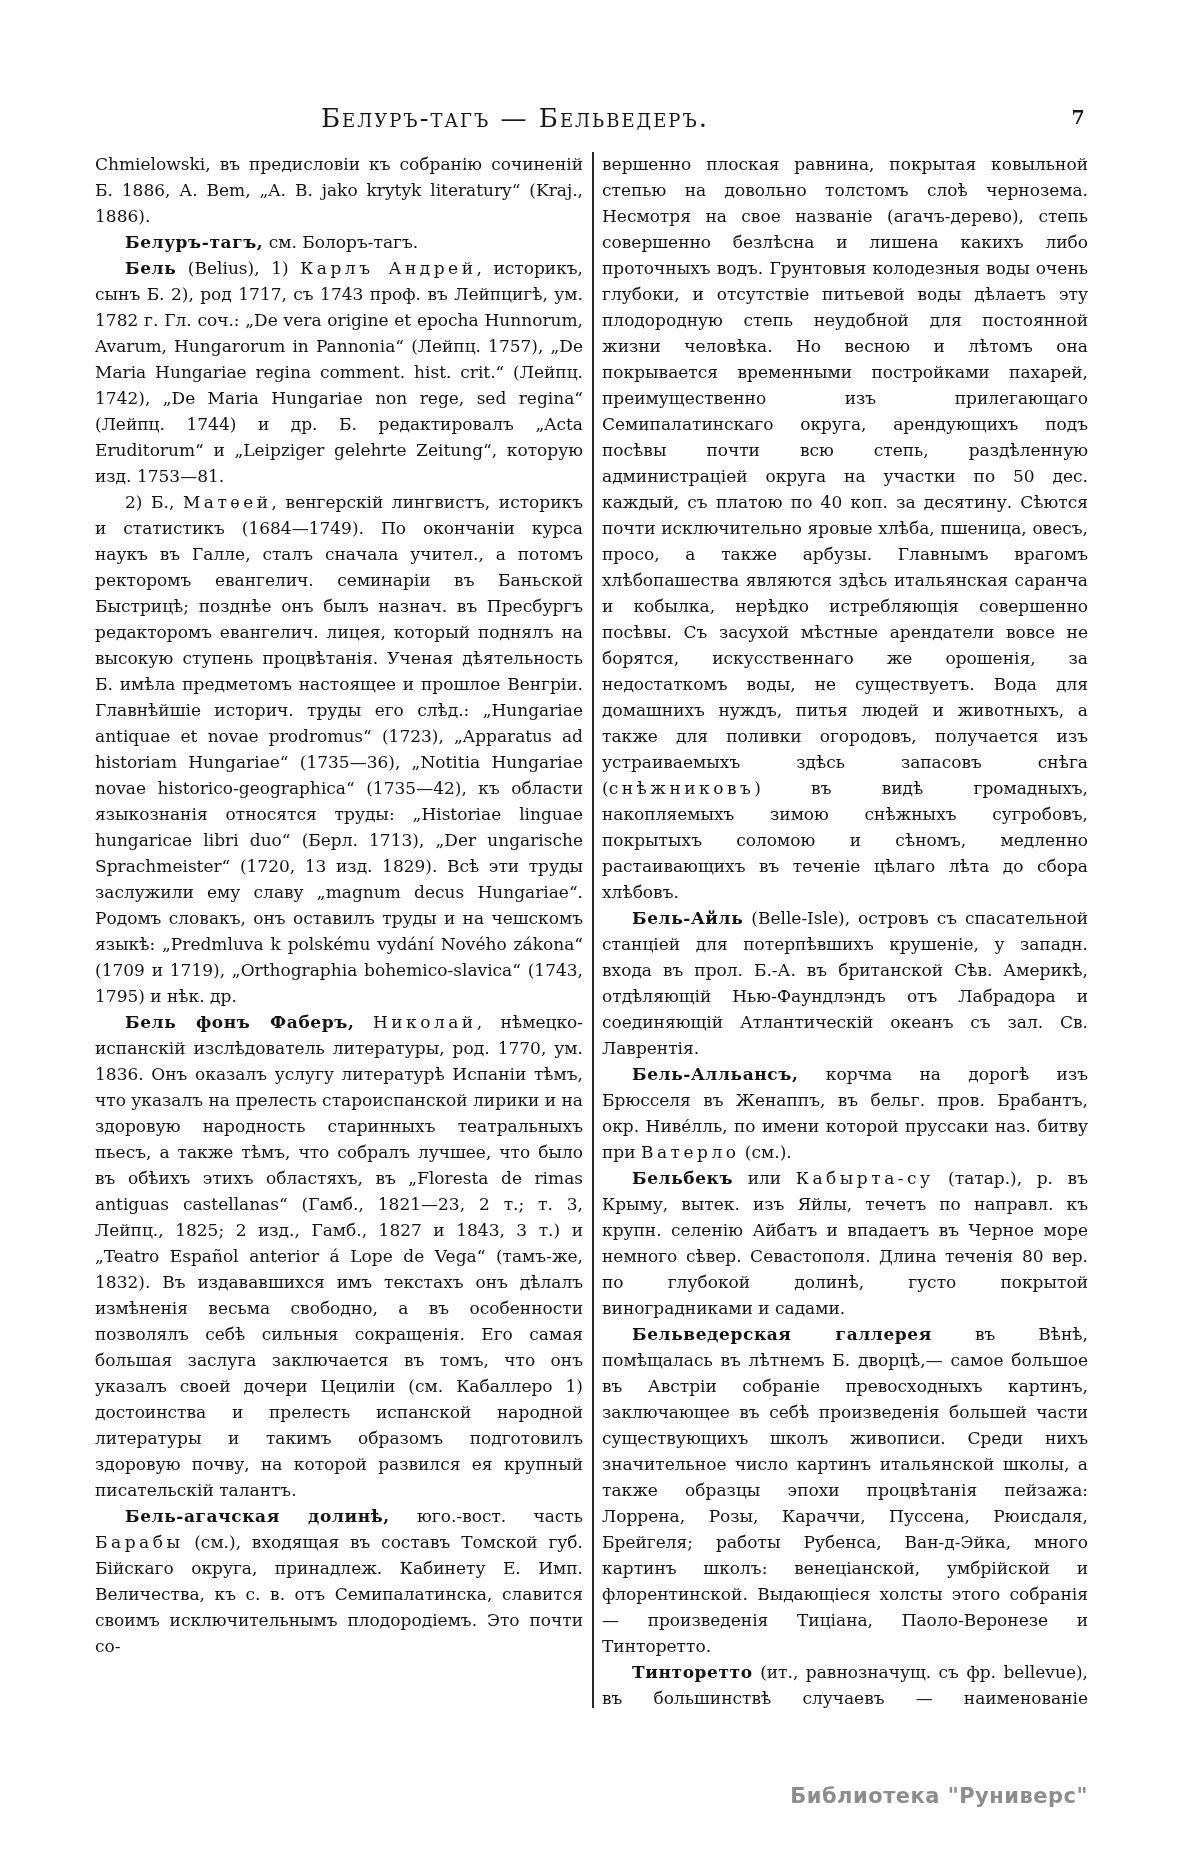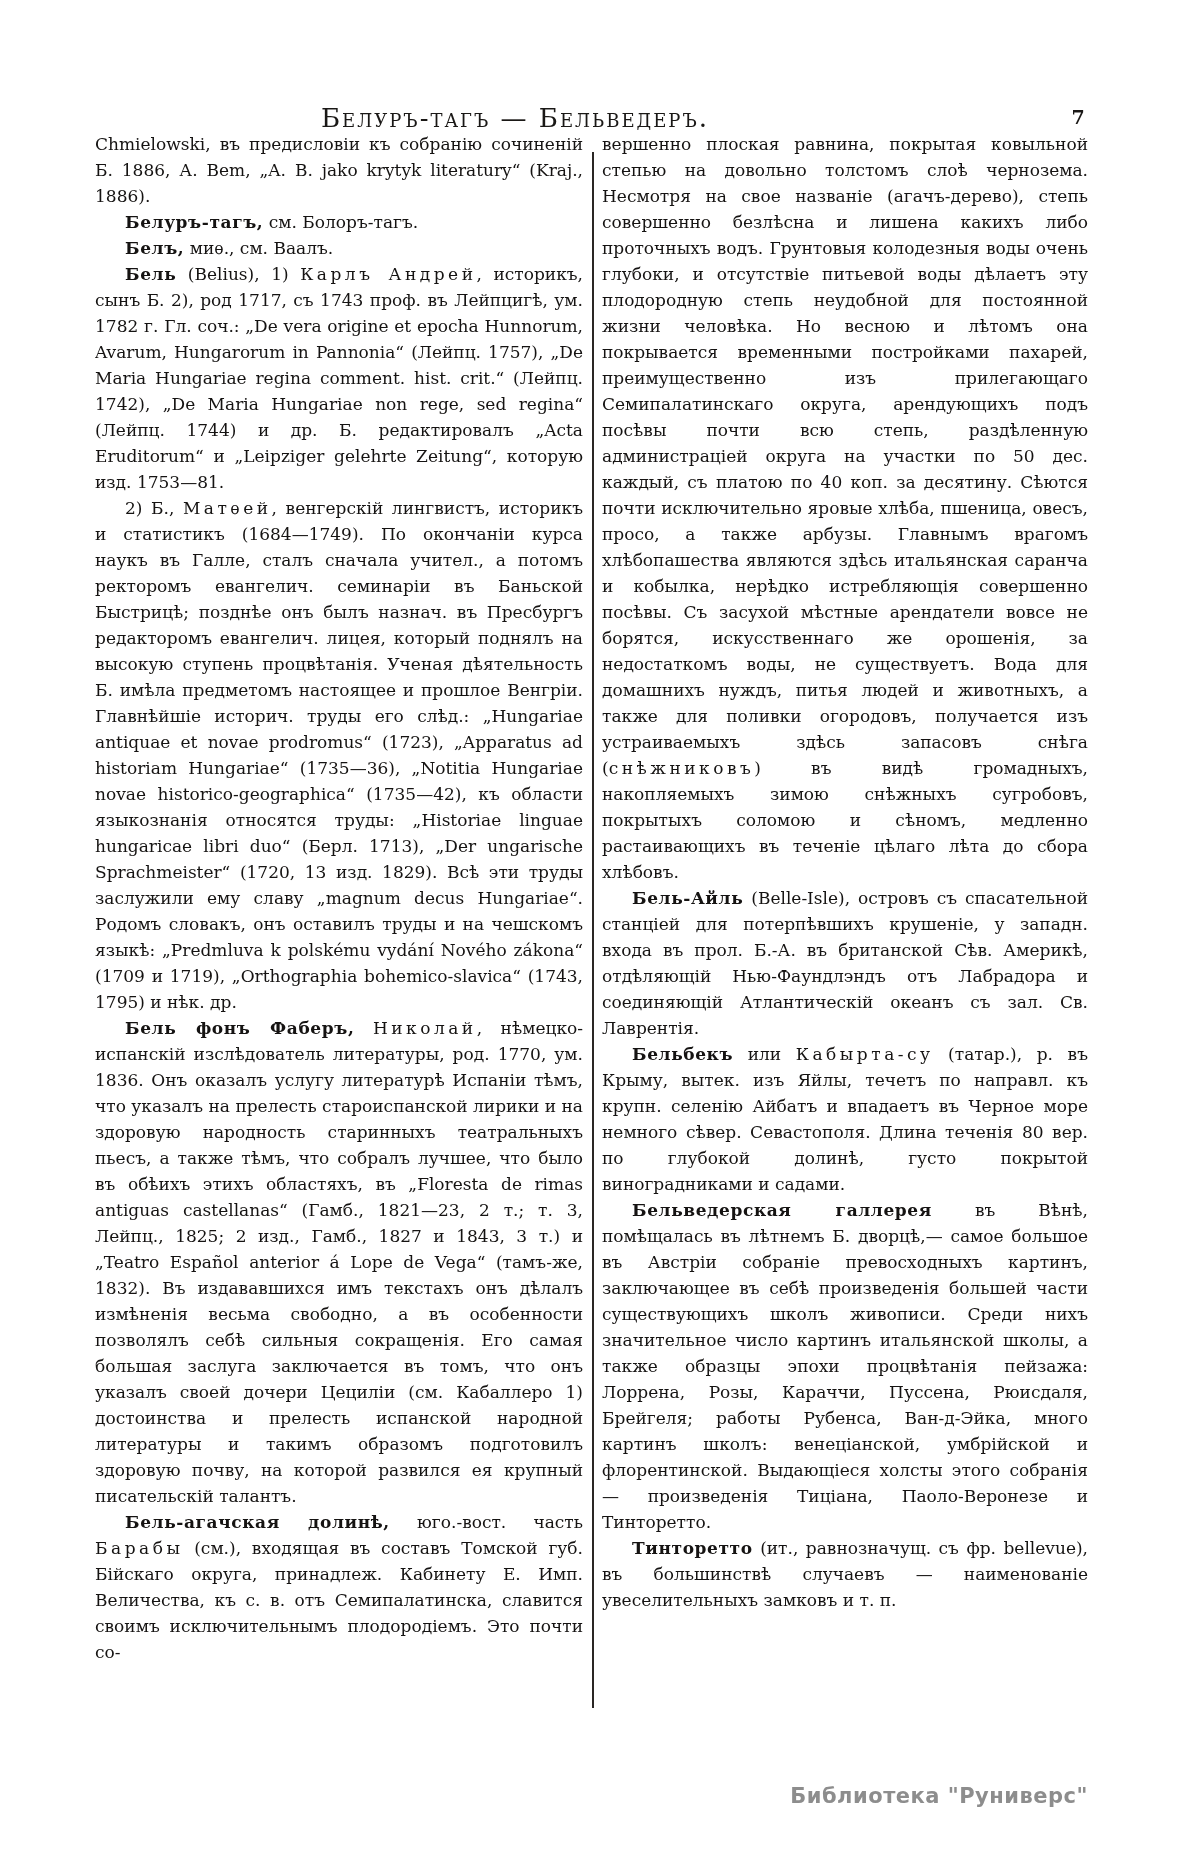--- a/index.html
+++ b/index.html
@@ -11,21 +11,21 @@
   .running-head{
     position:absolute;top:103px;left:0;width:1030px;text-align:center;
     font-size:26px;letter-spacing:2px;font-variant:small-caps;font-weight:500;
     color:#1a1816;
   }
   .page-number{
     position:absolute;top:106px;left:1058px;width:40px;text-align:center;
     font-size:19px;font-weight:bold;color:#1a1816;
   }
   .col{
-    position:absolute;top:131px;height:1565px;overflow:hidden;
+    position:absolute;top:151px;height:1565px;overflow:hidden;
     font-size:17px;line-height:26px;text-align:justify;
   }
   .col-left{left:95px;width:488px;}
   .col-right{left:602px;width:486px;}
   .divider{
     position:absolute;left:592px;top:152px;width:2px;height:1556px;
     background:#2a2624;
   }
   .para{margin:0;}
   .para.ind{text-indent:30px;}
@@ -41,27 +41,27 @@
 </head>
 <body>
 
 <div class="sheet">
   <div class="running-head">Белуръ-тагъ — Бельведеръ.</div>
   <div class="page-number">7</div>
   <div class="divider"></div>
   <div class="col col-left">
       <p class="para"><span>Chmielowski, въ предисловіи къ собранію сочиненій Б. 1886, А. Bem, „A. B. jako krytyk literatury“ (Kraj., 1886).</span></p>
       <p class="para ind"><span class="b">Белуръ-тагъ,</span><span> см. </span><span class="i">Болоръ-тагъ.</span></p>
-      <p class="para ind"><span class="b">Белъ,</span><span> миѳ., см. </span><span class="i">Ваалъ.</span></p>
       <p class="para ind"><span class="b">Бель</span><span> (Belius), 1) </span><span class="sp">Карлъ Андрей</span><span>, историкъ, сынъ Б. 2), род 1717, съ 1743 проф. въ Лейпцигѣ, ум. 1782 г. Гл. соч.: „De vera origine et epocha Hunnorum, Avarum, Hungarorum in Pannonia“ (Лейпц. 1757), „De Maria Hungariae regina comment. hist. crit.“ (Лейпц. 1742), „De Maria Hungariae non rege, sed regina“ (Лейпц. 1744) и др. Б. редактировалъ „Acta Eruditorum“ и „Leipziger gelehrte Zeitung“, которую изд. 1753—81.</span></p>
       <p class="para ind"><span>2) Б., </span><span class="sp">Матѳей</span><span>, венгерскій лингвистъ, историкъ и статистикъ (1684—1749). По окончаніи курса наукъ въ Галле, сталъ сначала учител., а потомъ ректоромъ евангелич. семинаріи въ Баньской Быстрицѣ; позднѣе онъ былъ назнач. въ Пресбургъ редакторомъ евангелич. лицея, который поднялъ на высокую ступень процвѣтанія. Ученая дѣятельность Б. имѣла предметомъ настоящее и прошлое Венгріи. Главнѣйшіе историч. труды его слѣд.: „Hungariae antiquae et novae prodromus“ (1723), „Apparatus ad historiam Hungariae“ (1735—36), „Notitia Hungariae novae historico-geographica“ (1735—42), къ области языкознанія относятся труды: „Historiae linguae hungaricae libri duo“ (Берл. 1713), „Der ungarische Sprachmeister“ (1720, 13 изд. 1829). Всѣ эти труды заслужили ему славу „magnum decus Hungariae“. Родомъ словакъ, онъ оставилъ труды и на чешскомъ языкѣ: „Predmluva k polskému vydání Nového zákona“ (1709 и 1719), „Orthographia bohemico-slavica“ (1743, 1795) и нѣк. др.</span></p>
       <p class="para ind"><span class="b">Бель фонъ Фаберъ,</span><span> </span><span class="sp">Николай</span><span>, нѣмецко-испанскій изслѣдователь литературы, род. 1770, ум. 1836. Онъ оказалъ услугу литературѣ Испаніи тѣмъ, что указалъ на прелесть староиспанской лирики и на здоровую народность старинныхъ театральныхъ пьесъ, а также тѣмъ, что собралъ лучшее, что было въ обѣихъ этихъ областяхъ, въ „Floresta de rimas antiguas castellanas“ (Гамб., 1821—23, 2 т.; т. 3, Лейпц., 1825; 2 изд., Гамб., 1827 и 1843, 3 т.) и „Teatro Español anterior á Lope de Vega“ (тамъ-же, 1832). Въ издававшихся имъ текстахъ онъ дѣлалъ измѣненія весьма свободно, а въ особенности позволялъ себѣ сильныя сокращенія. Его самая большая заслуга заключается въ томъ, что онъ указалъ своей дочери Цециліи (см. </span><span class="i">Кабаллеро</span><span> 1) достоинства и прелесть испанской народной литературы и такимъ образомъ подготовилъ здоровую почву, на которой развился ея крупный писательскій талантъ.</span></p>
       <p class="para ind"><span class="b">Бель-агачская долинѣ,</span><span> юго.-вост. часть </span><span class="sp">Барабы</span><span> (см.), входящая въ составъ Томской губ. Бійскаго округа, принадлеж. Кабинету Е. Имп. Величества, къ с. в. отъ Семипалатинска, славится своимъ исключительнымъ плодородіемъ. Это почти со-</span></p>
     </div>
   <div class="col col-right">
       <p class="para"><span>вершенно плоская равнина, покрытая ковыльной степью на довольно толстомъ слоѣ чернозема. Несмотря на свое названіе (агачъ-дерево), степь совершенно безлѣсна и лишена какихъ либо проточныхъ водъ. Грунтовыя колодезныя воды очень глубоки, и отсутствіе питьевой воды дѣлаетъ эту плодородную степь неудобной для постоянной жизни человѣка. Но весною и лѣтомъ она покрывается временными постройками пахарей, преимущественно изъ прилегающаго Семипалатинскаго округа, арендующихъ подъ посѣвы почти всю степь, раздѣленную администраціей округа на участки по 50 дес. каждый, съ платою по 40 коп. за десятину. Сѣются почти исключительно яровые хлѣба, пшеница, овесъ, просо, а также арбузы. Главнымъ врагомъ хлѣбопашества являются здѣсь итальянская саранча и кобылка, нерѣдко истребляющія совершенно посѣвы. Съ засухой мѣстные арендатели вовсе не борятся, искусственнаго же орошенія, за недостаткомъ воды, не существуетъ. Вода для домашнихъ нуждъ, питья людей и животныхъ, а также для поливки огородовъ, получается изъ устраиваемыхъ здѣсь запасовъ снѣга (</span><span class="sp">снѣжниковъ</span><span>) въ видѣ громадныхъ, накопляемыхъ зимою снѣжныхъ сугробовъ, покрытыхъ соломою и сѣномъ, медленно растаивающихъ въ теченіе цѣлаго лѣта до сбора хлѣбовъ.</span></p>
       <p class="para ind"><span class="b">Бель-Айль</span><span> (Belle-Isle), островъ съ спасательной станціей для потерпѣвшихъ крушеніе, у западн. входа въ прол. Б.-А. въ британской Сѣв. Америкѣ, отдѣляющій Нью-Фаундлэндъ отъ Лабрадора и соединяющій Атлантическій океанъ съ зал. Св. Лаврентія.</span></p>
+      <p class="para ind"><span class="b">Бель-Алльансъ,</span><span> корчма на дорогѣ изъ Брюсселя въ Женаппъ, въ бельг. пров. Брабантъ, окр. Ниве́лль, по имени которой пруссаки наз. битву при </span><span class="sp">Ватерло</span><span> (см.).</span></p>
       <p class="para ind"><span class="b">Бельбекъ</span><span> или </span><span class="sp">Кабырта-су</span><span> (татар.), р. въ Крыму, вытек. изъ Яйлы, течетъ по направл. къ крупн. селенію Айбатъ и впадаетъ въ Черное море немного сѣвер. Севастополя. Длина теченія 80 вер. по глубокой долинѣ, густо покрытой виноградниками и садами.</span></p>
       <p class="para ind"><span class="b">Бельведерская галлерея</span><span> въ Вѣнѣ, помѣщалась въ лѣтнемъ Б. дворцѣ,— самое большое въ Австріи собраніе превосходныхъ картинъ, заключающее въ себѣ произведенія большей части существующихъ школъ живописи. Среди нихъ значительное число картинъ итальянской школы, а также образцы эпохи процвѣтанія пейзажа: Лоррена, Розы, Караччи, Пуссена, Рюисдаля, Брейгеля; работы Рубенса, Ван-д-Эйка, много картинъ школъ: венеціанской, умбрійской и флорентинской. Выдающіеся холсты этого собранія — произведенія Тиціана, Паоло-Веронезе и Тинторетто.</span></p>
       <p class="para ind"><span class="b">Тинторетто</span><span> (ит., равнозначущ. съ фр. bellevue), въ большинствѣ случаевъ — наименованіе увеселительныхъ замковъ и т. п.</span></p>
     </div>
   <div class="watermark">Библиотека "Руниверс"</div>
 </div>
 
 </body></html>

